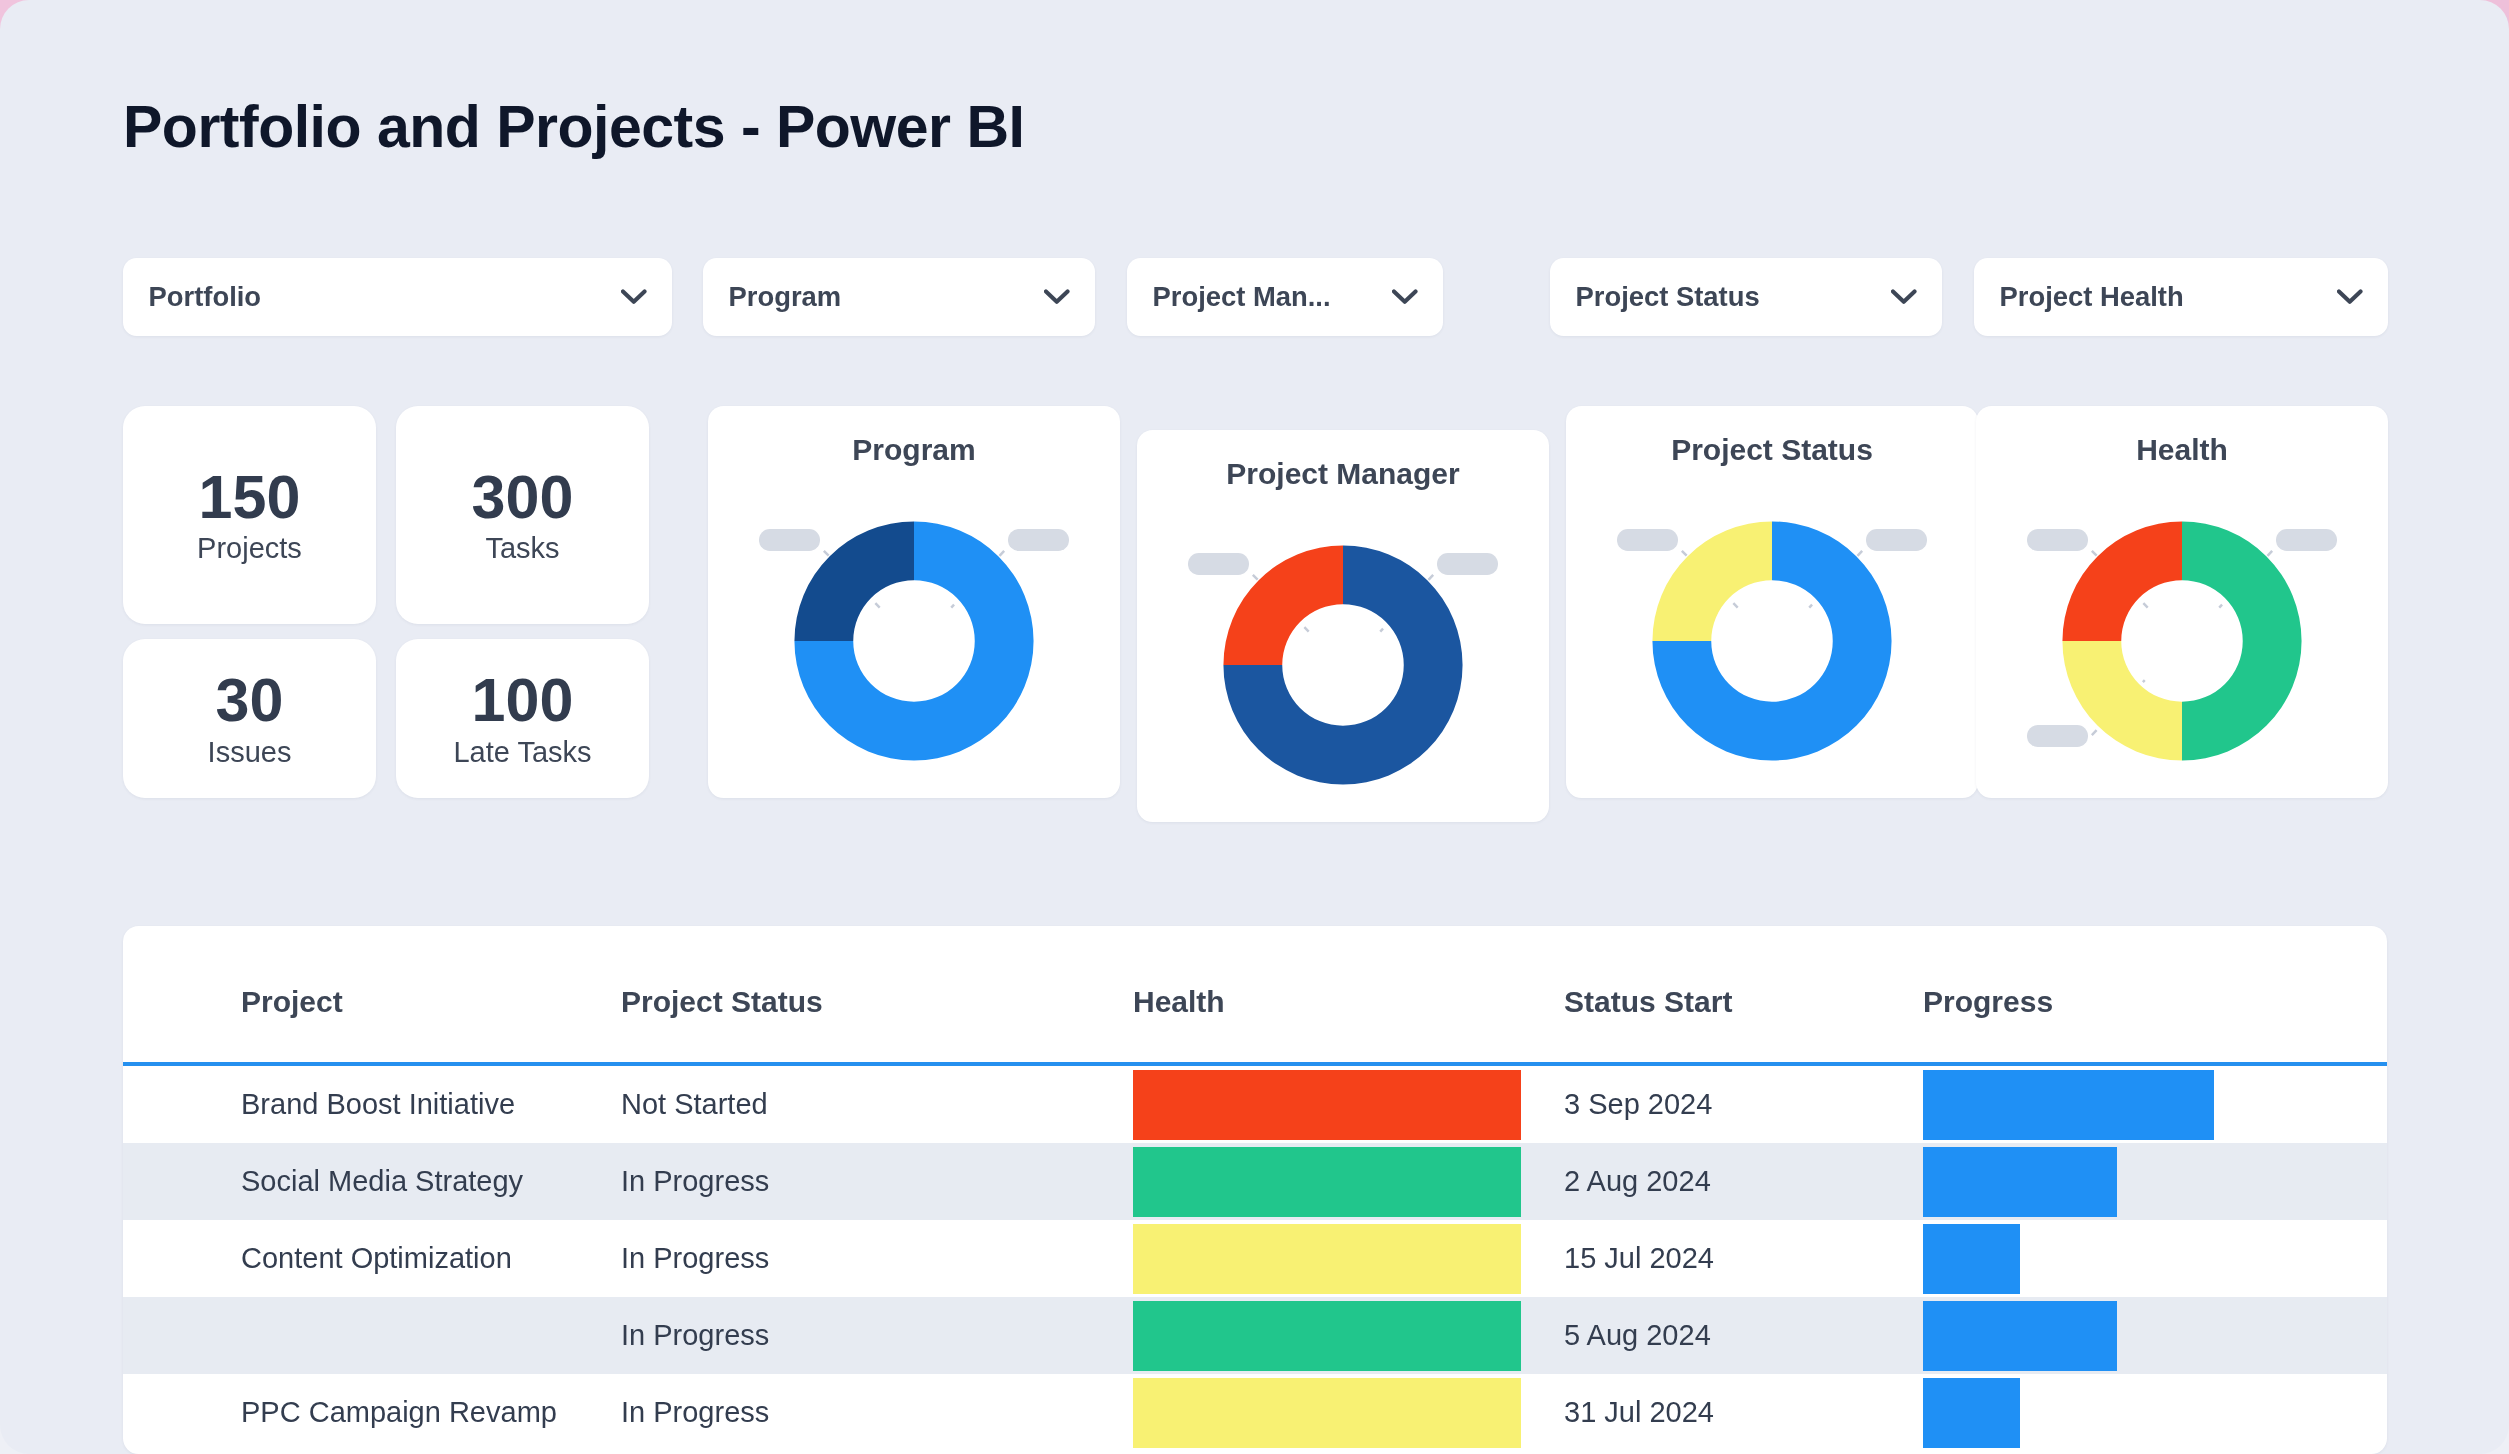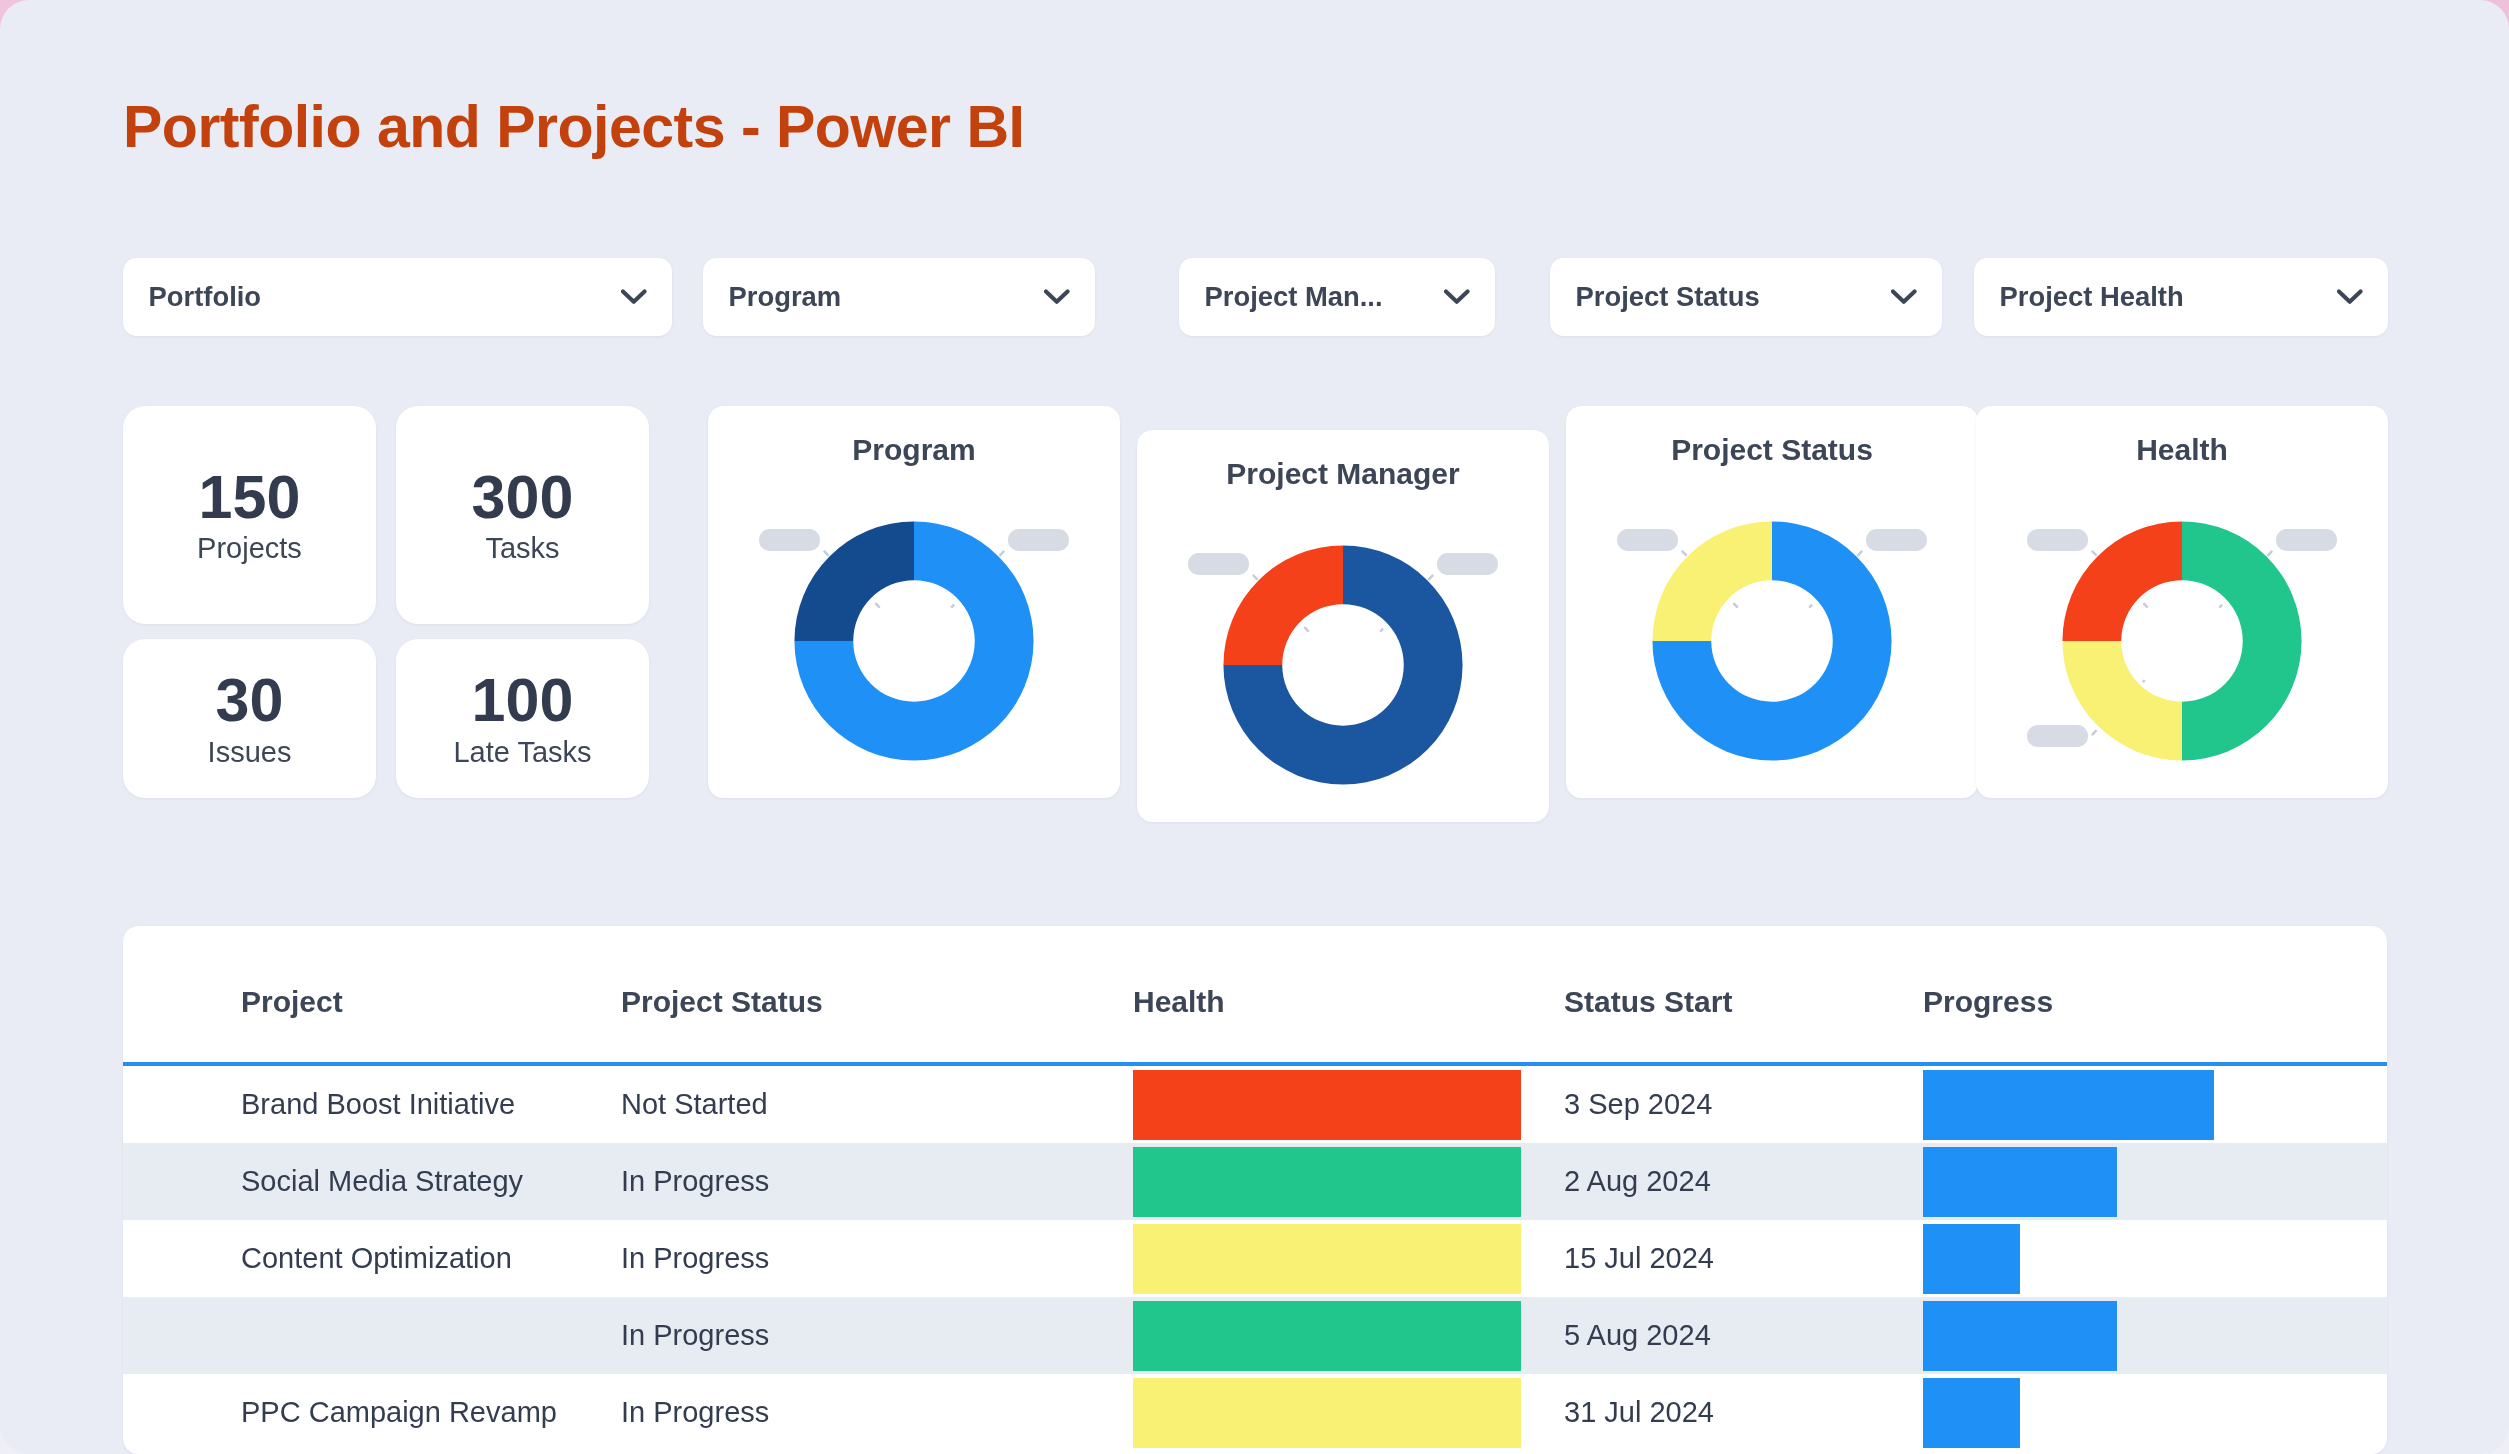--- a/index.html
+++ b/index.html
@@ -21,21 +21,21 @@
     position: absolute; inset: 0;
     background: #e9ecf4;
     border-radius: 29px;
     overflow: hidden;
   }
   .page-title {
     position: absolute;
     left: 123px; top: 93px;
     font-size: 59px;
     font-weight: 700;
-    color: #c2410c;
+    color: #0f172a;
     letter-spacing: -0.5px;
   }
 
   
   .filters { position: absolute; left: 123px; top: 258px; width: 2264px; height: 78px; }
   .filter {
     position: absolute; top: 0;
     height: 78px;
     background: #ffffff;
     border-radius: 13.7px;
@@ -133,21 +133,21 @@
         </span>
       </div>
       <div class="filter" style="left: 580px; width: 392px;">
         <span class="filter-label">Program</span>
         <span class="chev">
           <svg viewBox="0 0 26 16" width="25.5" height="15.7">
             <path d="M2 2.5 L13 13 L24 2.5" fill="none" stroke="#3d4656" stroke-width="4.2" stroke-linecap="round" stroke-linejoin="round"></path>
           </svg>
         </span>
       </div>
-      <div class="filter" style="left: 1056px; width: 316px; justify-content: space-between;">
+      <div class="filter" style="left: 1004px; width: 316px; justify-content: space-between;">
         <span class="filter-label">Project Man...</span>
         <span class="chev">
           <svg viewBox="0 0 26 16" width="25.5" height="15.7">
             <path d="M2 2.5 L13 13 L24 2.5" fill="none" stroke="#3d4656" stroke-width="4.2" stroke-linecap="round" stroke-linejoin="round"></path>
           </svg>
         </span>
       </div>
       <div class="filter" style="left: 1427px; width: 392px;">
         <span class="filter-label">Project Status</span>
         <span class="chev">

